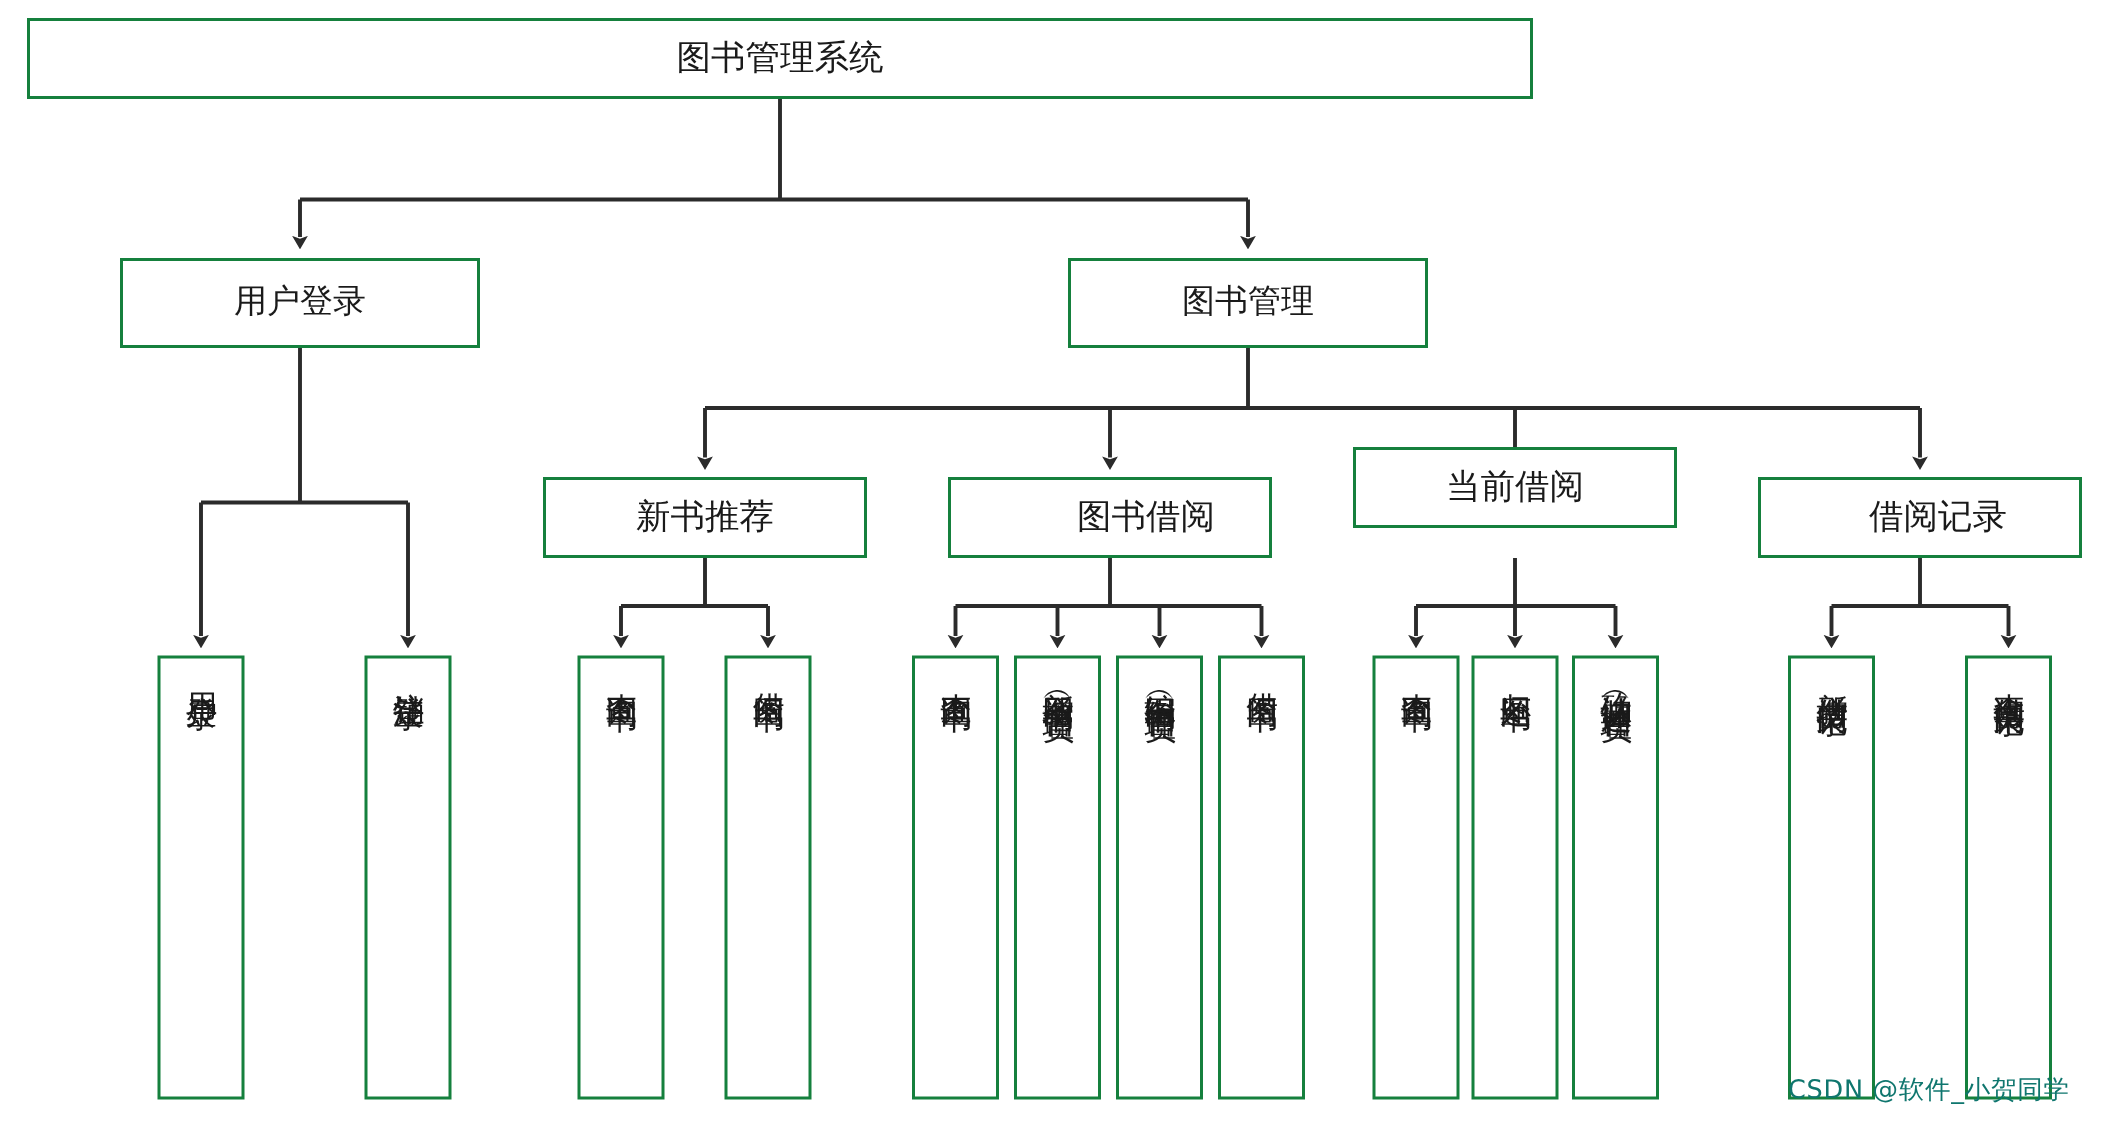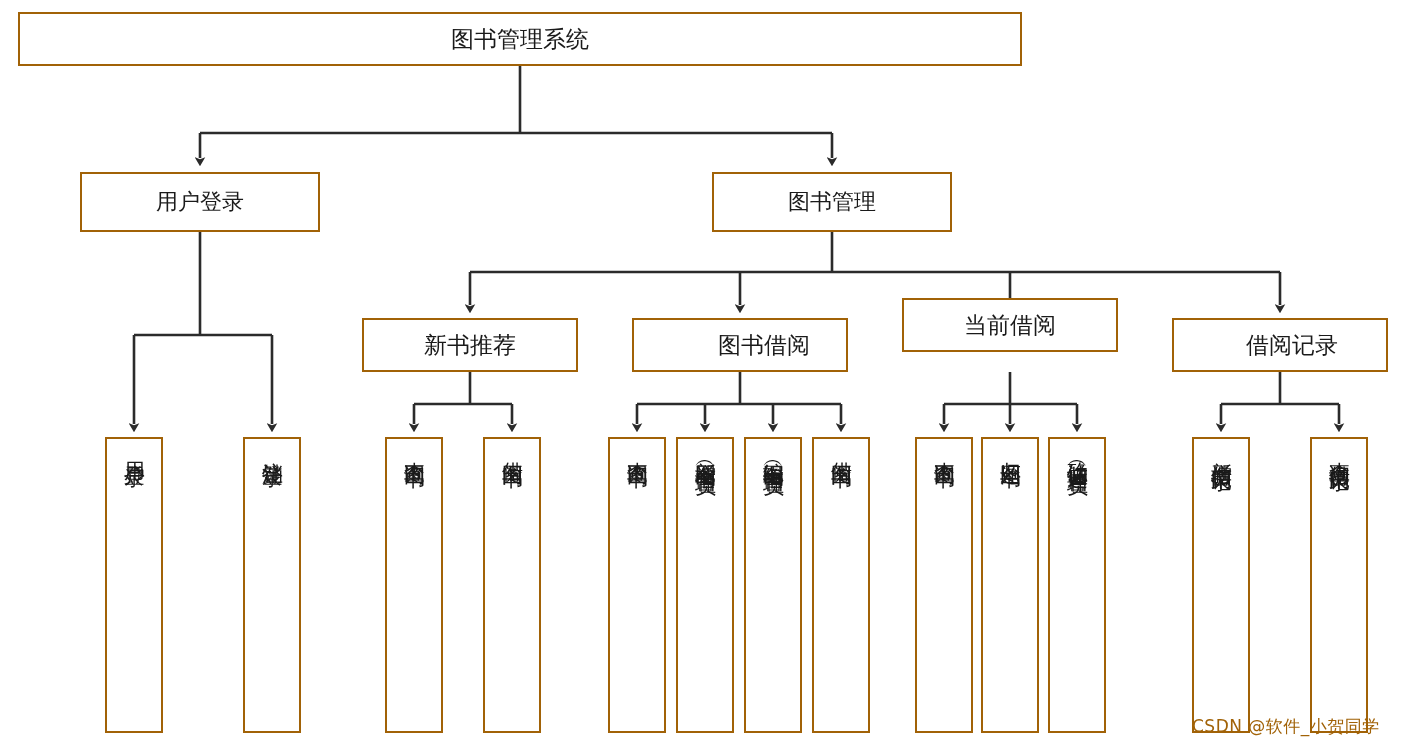--- a/index.html
+++ b/index.html
@@ -23,21 +23,21 @@
     position: absolute;
     left: 0;
     top: 0;
     width: 1405px;
     height: 747px;
     pointer-events: none;
   }
   .node {
     position: absolute;
     box-sizing: border-box;
-    border: 2px solid #a16207;
+    border: 2px solid #15803d;
     background: #ffffff;
     display: flex;
     align-items: center;
     justify-content: center;
     text-align: center;
   }
   .node .label {
     display: block;
     line-height: 1.15;
     color: #1a1a1a;
@@ -54,21 +54,21 @@
     writing-mode: vertical-rl;
     text-orientation: upright;
     font-size: 21px;
     letter-spacing: 2px;
     white-space: normal;
     line-height: 1;
   }
   .watermark {
     position: absolute;
     font-size: 17px;
-    color: #a16207;
+    color: #0f766e;
     white-space: nowrap;
     letter-spacing: 0.5px;
   }
 </style>
 </head>
 <body>
 
 <div id="diagram">
 
   <svg id="edges" viewBox="0 0 1405 747" width="1405" height="747" xmlns="http://www.w3.org/2000/svg">

